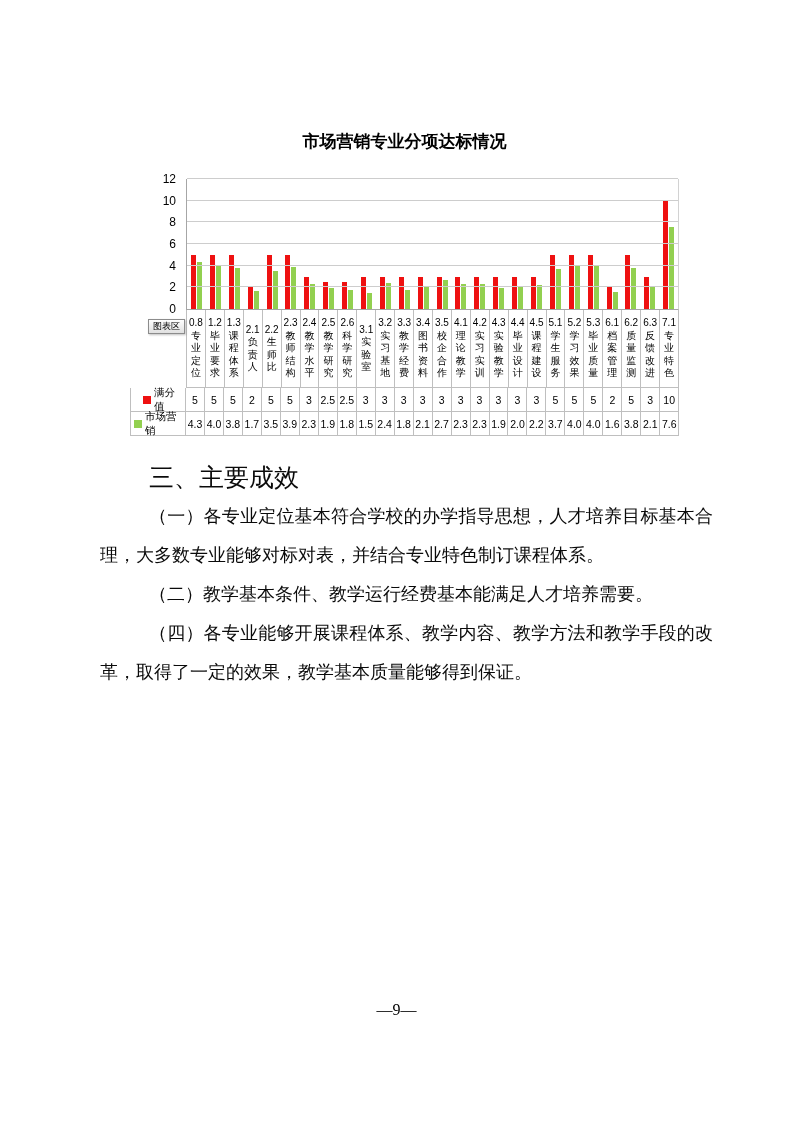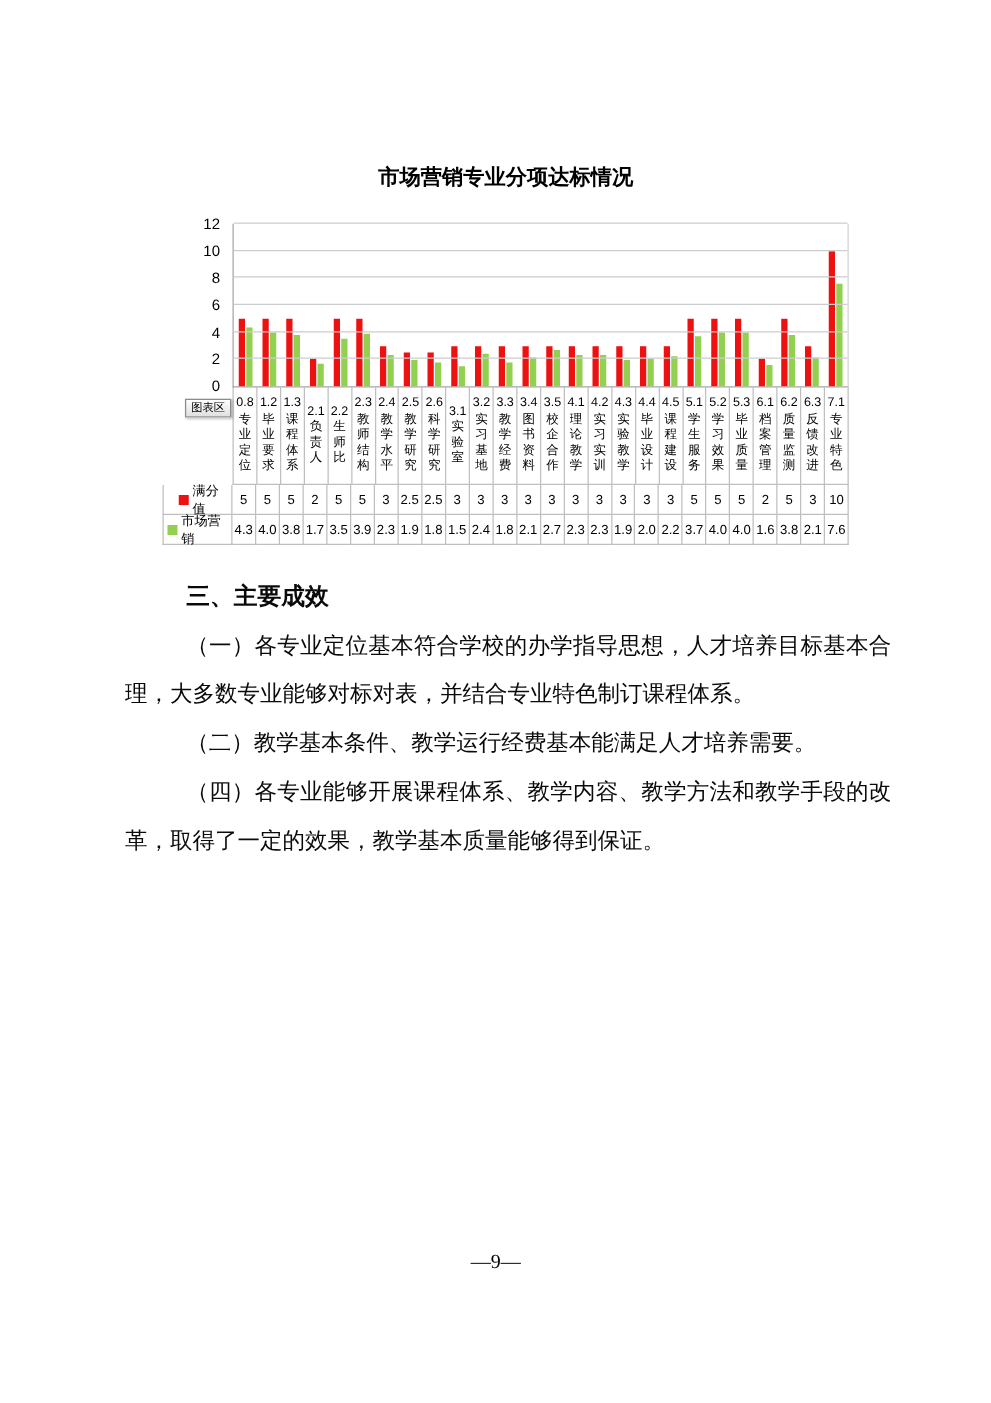--- a/index.html
+++ b/index.html
@@ -46,22 +46,22 @@
   .legend-swatch { width:8px; height:8px; flex:0 0 8px; }
   .val-cell { flex:1 1 0; height:24px; box-sizing:border-box;
               display:flex; align-items:center; justify-content:center;
               font-size:10.5px; border-right:1px solid #bfbfbf;
               border-bottom:1px solid #bfbfbf; }
 
   
   .body-text { position:absolute; left:100px; top:458px; width:613px;
                font-size:18px; line-height:39px; text-align:justify;
                color:#0a0a0a; }
-  .doc-heading { font-family:"Liberation Sans", sans-serif; font-weight:bold;
-               font-size:19px; line-height:39px; text-indent:49px; margin:0; }
+  .doc-heading { font-family:"Liberation Sans", sans-serif; font-weight:normal;
+               font-size:25px; line-height:39px; text-indent:49px; margin:0; }
   .para { margin:0; text-indent:49px; }
 
   .page-number { position:absolute; top:997px; left:0; width:100%;
                text-align:center; font-size:16px; line-height:26px; }
 </style>
 </head>
 <body>
 
 <div class="page">
 

